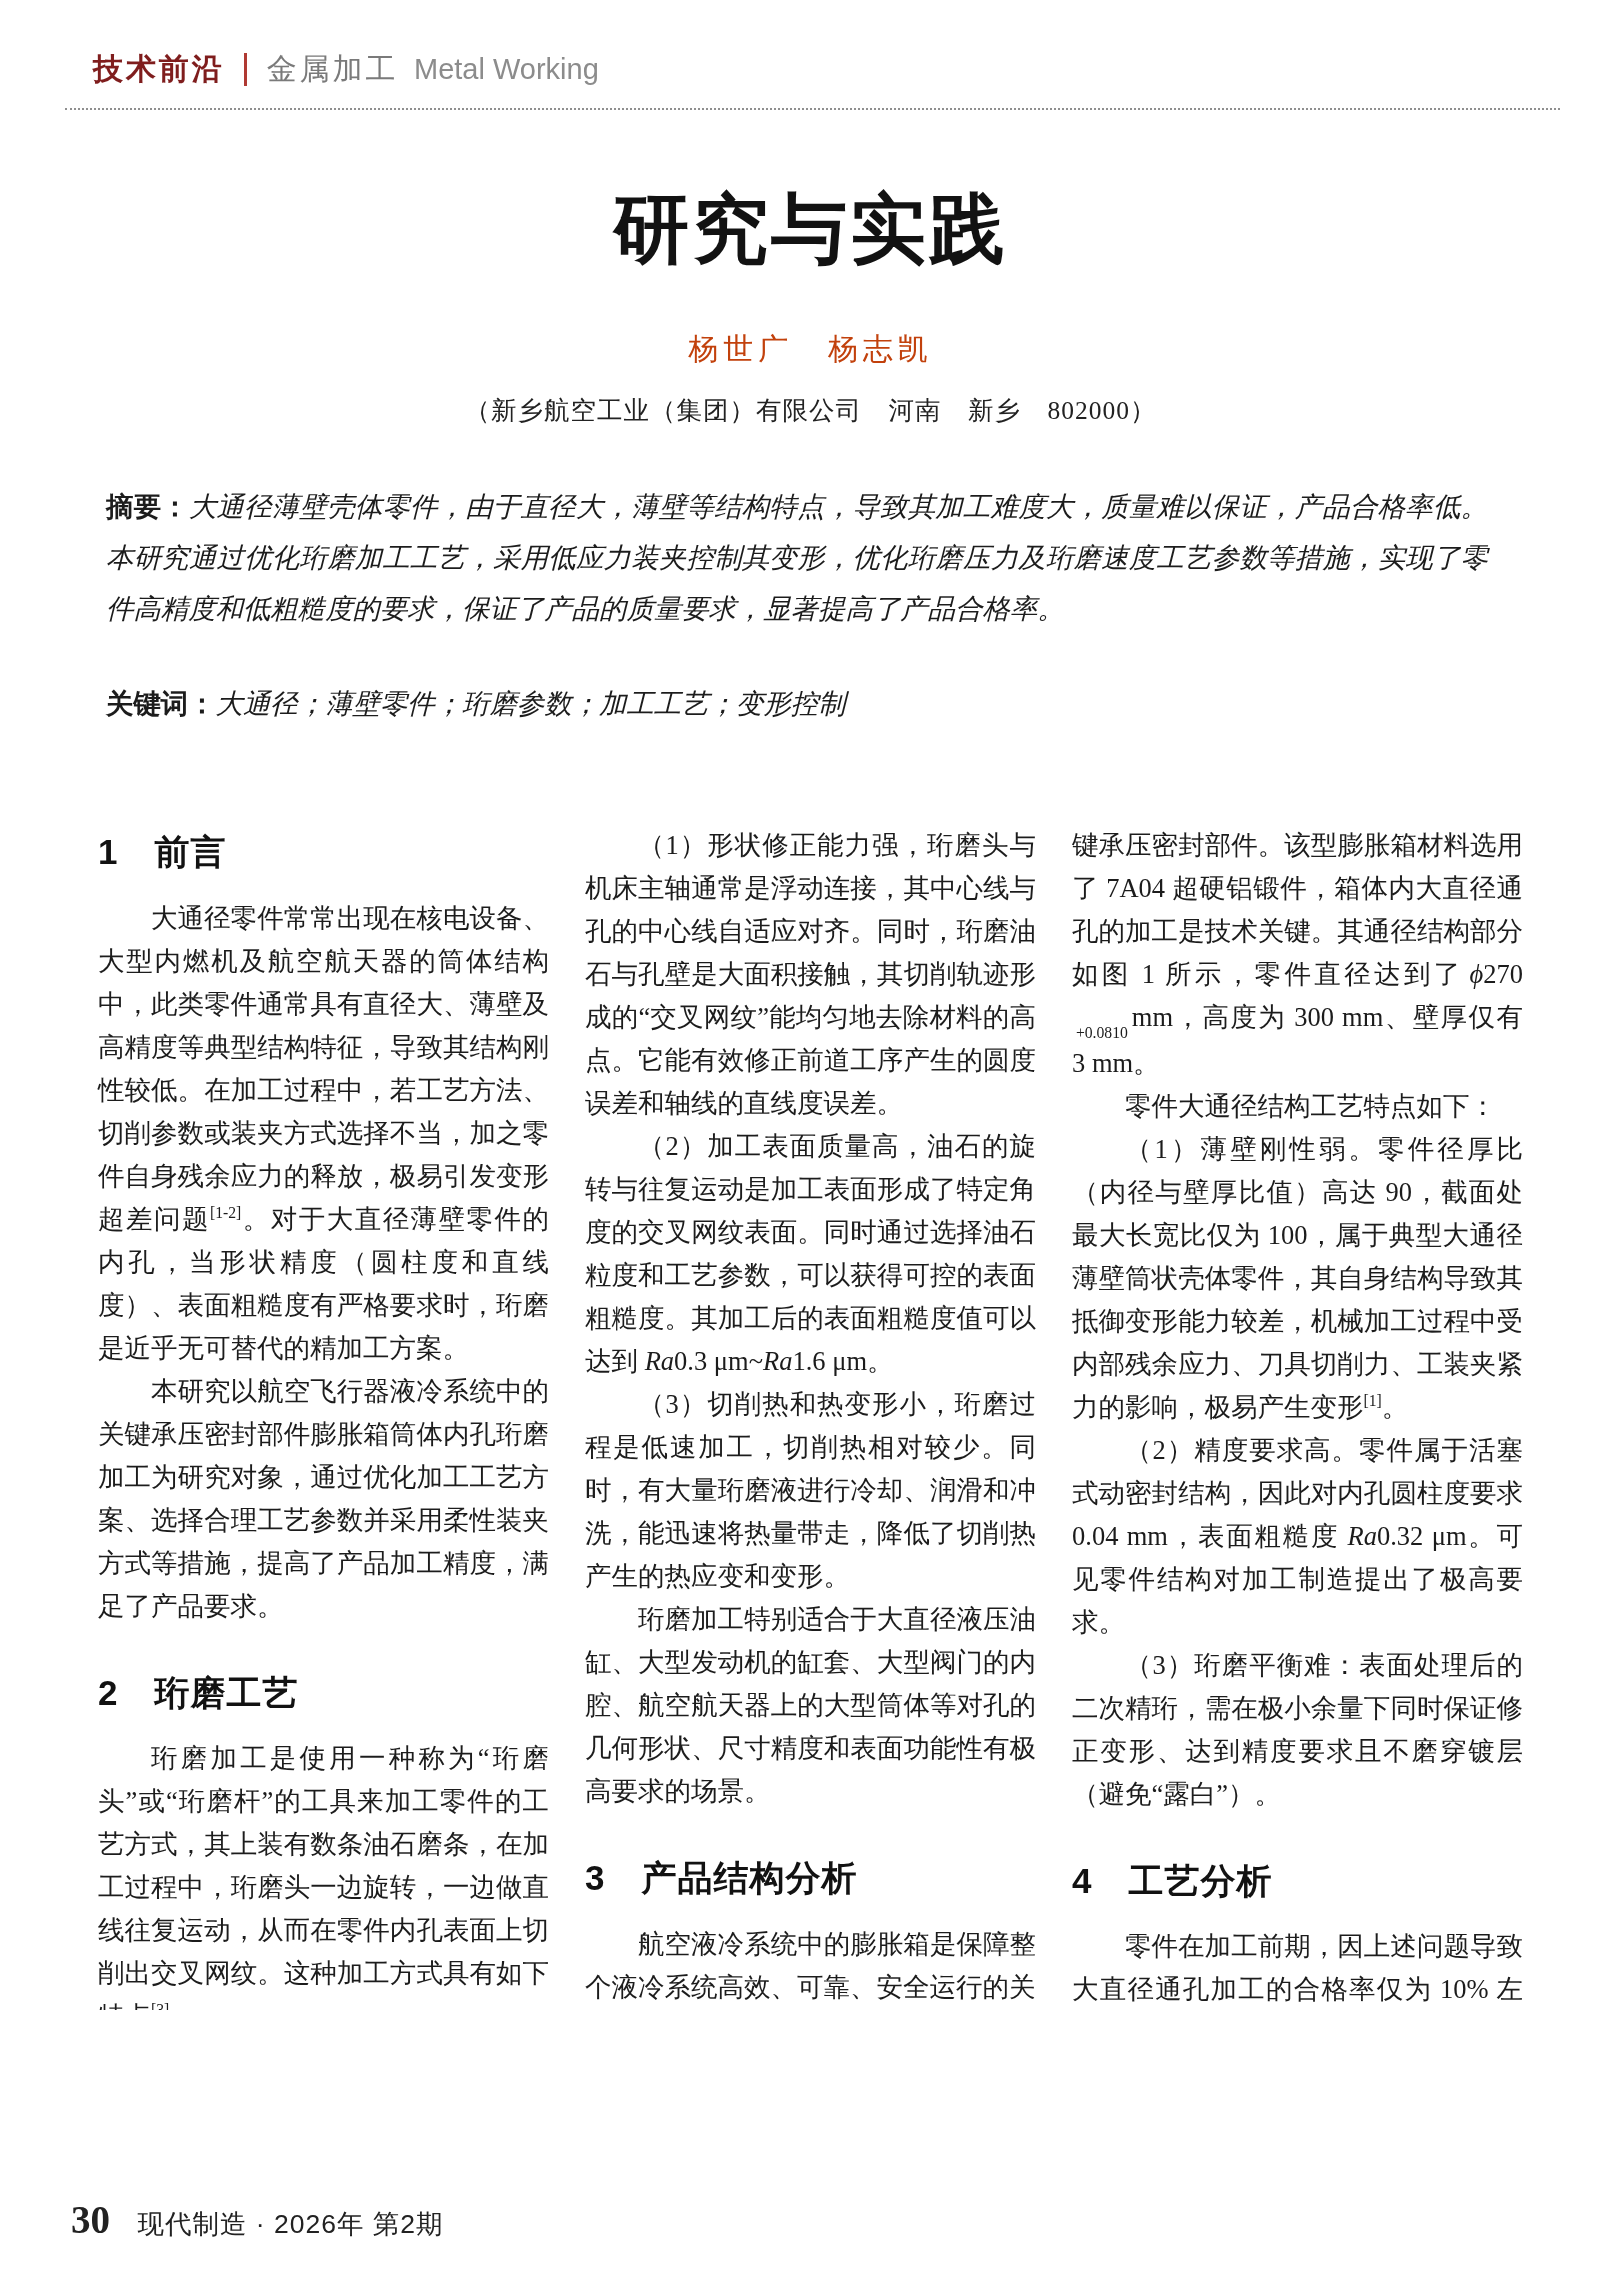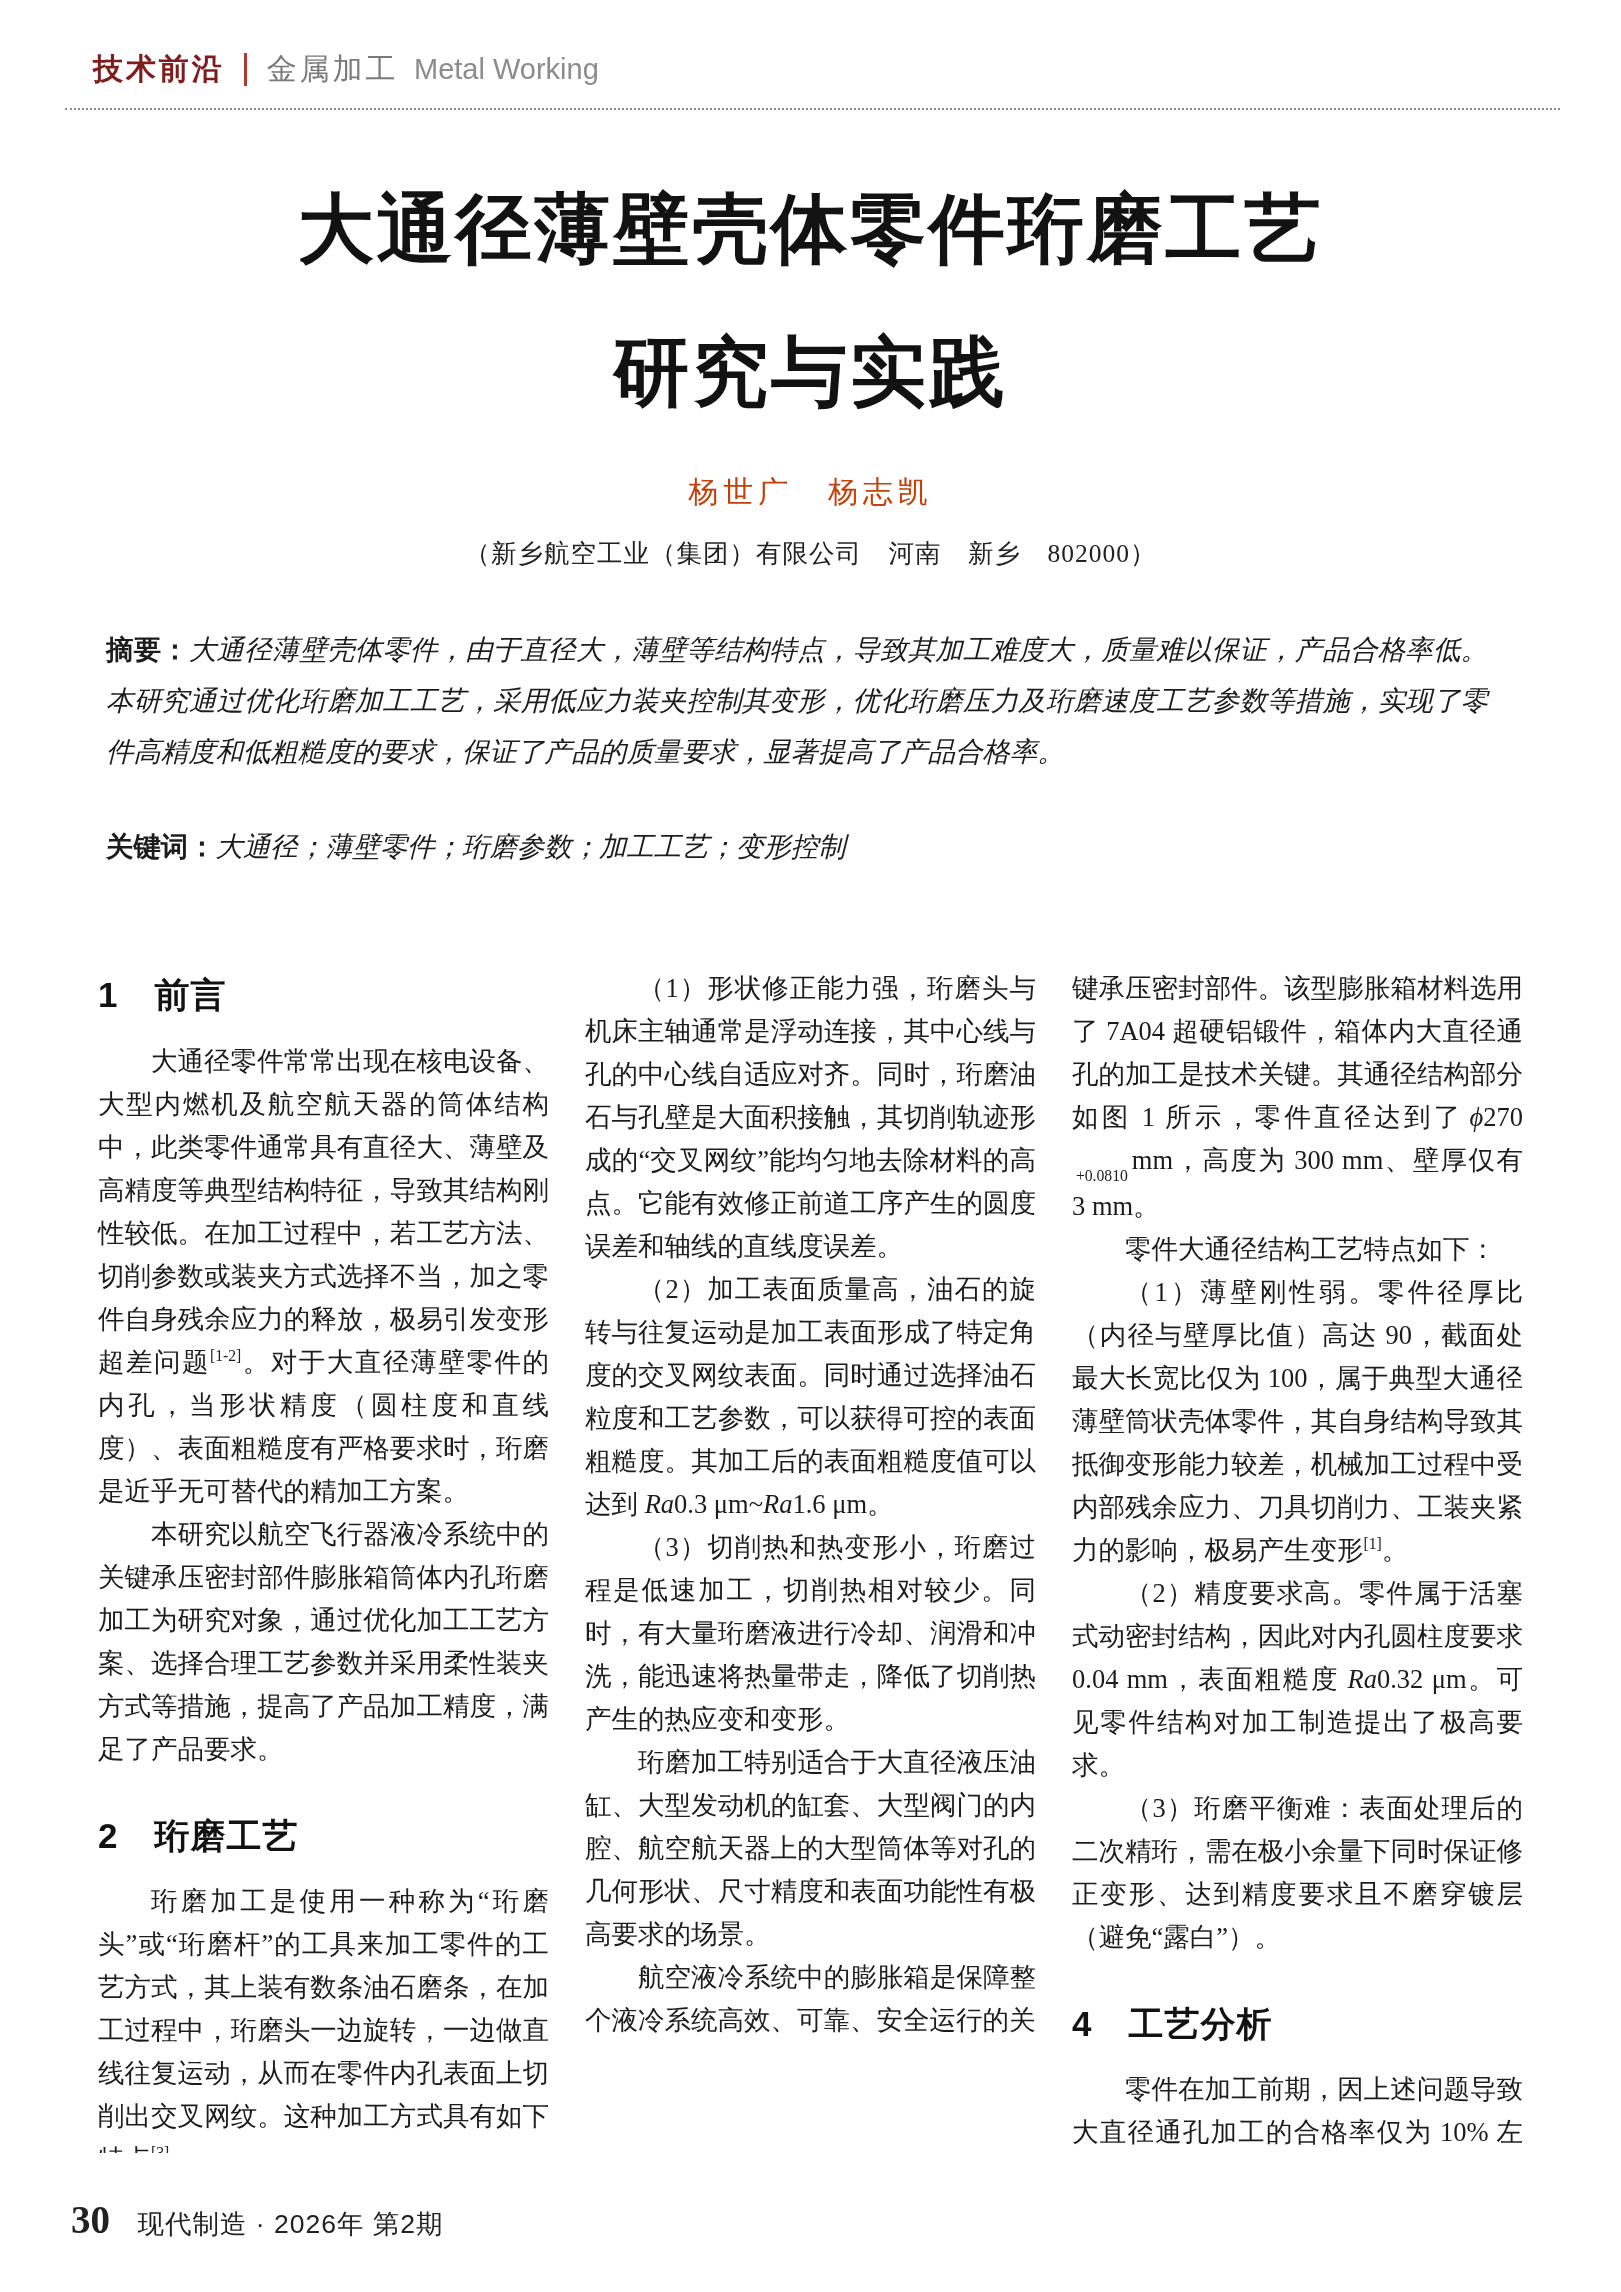--- a/index.html
+++ b/index.html
@@ -54,21 +54,20 @@
 
 <div class="header">
   <span class="sec-name">技术前沿</span>
   <span class="divider"></span>
   <span class="cat">金属加工</span>
   <span class="cat-en">Metal Working</span>
 </div>
 <div class="dotted-rule"></div>
 
 <div class="title">
-  <div>大通径薄壁壳体零件珩磨工艺</div>
   <div>研究与实践</div>
 </div>
 
 <div class="authors">杨世广　杨志凯</div>
 <div class="affiliation">（新乡航空工业（集团）有限公司　河南　新乡　802000）</div>
 
 <div class="abstract">
   <span class="blk-label">摘要：</span><span class="kai">大通径薄壁壳体零件，由于直径大，薄壁等结构特点，导致其加工难度大，质量难以保证，产品合格率低。本研究通过优化珩磨加工工艺，采用低应力装夹控制其变形，优化珩磨压力及珩磨速度工艺参数等措施，实现了零件高精度和低粗糙度的要求，保证了产品的质量要求，显著提高了产品合格率。</span>
 </div>
 
@@ -84,20 +83,21 @@
     <p><span>本研究以航空飞行器液冷系统中的关键承压密封部件膨胀箱筒体内孔珩磨加工为研究对象，通过优化加工工艺方案、选择合理工艺参数并采用柔性装夹方式等措施，提高了产品加工精度，满足了产品要求。</span></p>
     <div class="sec">2　珩磨工艺</div>
     <p><span>珩磨加工是使用一种称为“珩磨头”或“珩磨杆”的工具来加工零件的工艺方式，其上装有数条油石磨条，在加工过程中，珩磨头一边旋转，一边做直线往复运动，从而在零件内孔表面上切削出交叉网纹。这种加工方式具有如下特点</span><sup class="ref">[3]</sup><span>。</span></p>
   </div>
 
   <div class="col">
     <p><span>（1）形状修正能力强，珩磨头与机床主轴通常是浮动连接，其中心线与孔的中心线自适应对齐。同时，珩磨油石与孔壁是大面积接触，其切削轨迹形成的“交叉网纹”能均匀地去除材料的高点。它能有效修正前道工序产生的圆度误差和轴线的直线度误差。</span></p>
     <p><span>（2）加工表面质量高，油石的旋转与往复运动是加工表面形成了特定角度的交叉网纹表面。同时通过选择油石粒度和工艺参数，可以获得可控的表面粗糙度。其加工后的表面粗糙度值可以达到 </span><span class="it">Ra</span><span>0.3 μm~</span><span class="it">Ra</span><span>1.6 μm。</span></p>
     <p><span>（3）切削热和热变形小，珩磨过程是低速加工，切削热相对较少。同时，有大量珩磨液进行冷却、润滑和冲洗，能迅速将热量带走，降低了切削热产生的热应变和变形。</span></p>
     <p><span>珩磨加工特别适合于大直径液压油缸、大型发动机的缸套、大型阀门的内腔、航空航天器上的大型筒体等对孔的几何形状、尺寸精度和表面功能性有极高要求的场景。</span></p>
+    <div class="sec">3　产品结构分析</div>
     <p><span>航空液冷系统中的膨胀箱是保障整个液冷系统高效、可靠、安全运行的关</span></p>
   </div>
 
   <div class="col">
     <p class="cont"><span>键承压密封部件。该型膨胀箱材料选用了 7A04 超硬铝锻件，箱体内大直径通孔的加工是技术关键。其通径结构部分如图 1 所示，零件直径达到了</span><span class="it dia">ϕ</span><span>270</span><span class="tol">
           <span>+0.081</span>
           <span>0</span>
         </span><span>mm，高度为 300 mm、壁厚仅有 3 mm。</span></p>
     <p><span>零件大通径结构工艺特点如下：</span></p>
     <p><span>（1）薄壁刚性弱。零件径厚比（内径与壁厚比值）高达 90，截面处最大长宽比仅为 100，属于典型大通径薄壁筒状壳体零件，其自身结构导致其抵御变形能力较差，机械加工过程中受内部残余应力、刀具切削力、工装夹紧力的影响，极易产生变形</span><sup class="ref">[1]</sup><span>。</span></p>

